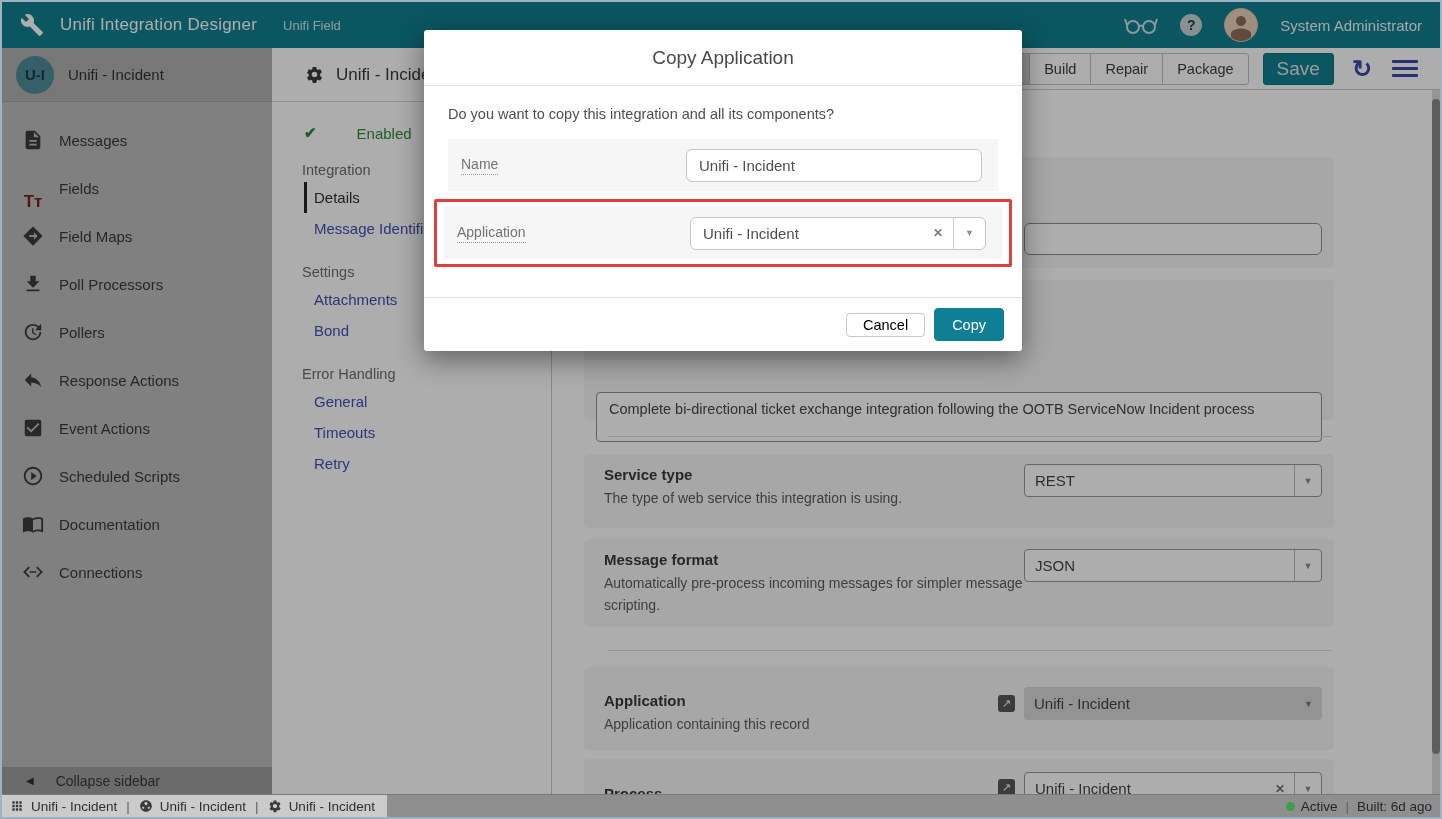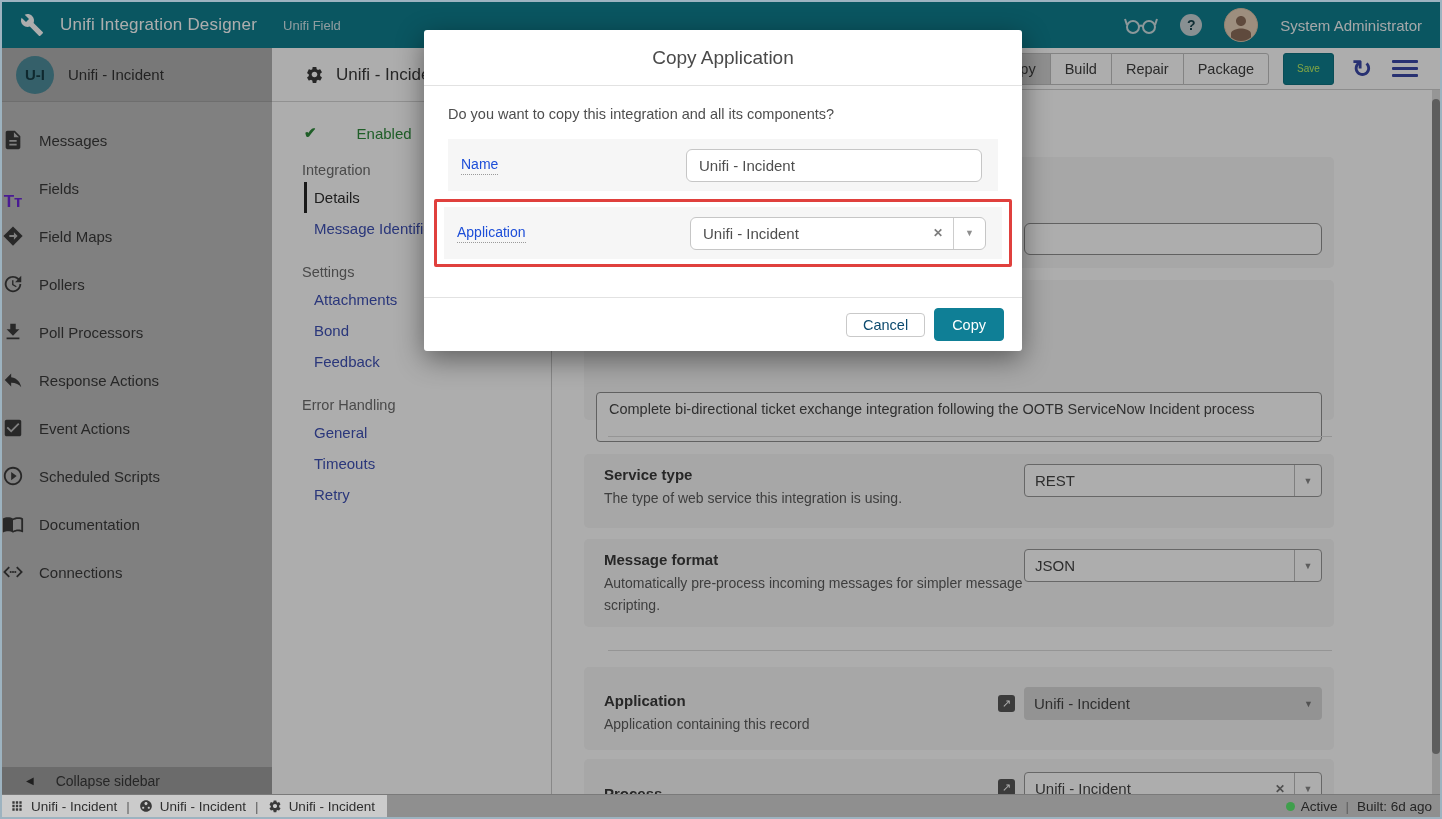--- a/index.html
+++ b/index.html
@@ -22,23 +22,23 @@
   .user-name { font-size:15px; color:#f3f7f8; }
 
   
   .sidebar { position:absolute; left:0; top:46px; width:270px; bottom:23px; background:#bdbdbd; }
   .sb-head { height:54px; background:#b1b1b1; border-bottom:1px solid #a2a2a2;
              display:flex; align-items:center; padding:0 14px; }
   .sb-avatar { width:38px; height:38px; border-radius:50%; background:#4f8e9c; color:#173d46;
                display:flex; align-items:center; justify-content:center; font-weight:bold; font-size:15px; }
   .sb-name { margin-left:14px; font-size:15px; color:#333; }
   .sb-menu { padding-top:14px; }
-  .sb-item { height:48px; display:flex; align-items:center; cursor:pointer; }
+  .sb-item { height:48px; display:flex; align-items:center; padding-left:20px; cursor:pointer; }
   .sb-item svg { width:22px; height:22px; fill:#3c3c3c; flex:none; }
-  .sb-item .tt  { width:22px; color:#6d28d9; font-weight:bold; font-size:17px; text-align:center;margin-top:28px; }
+  .sb-item .tt  { width:22px; color:#7f1d1d; font-weight:bold; font-size:17px; text-align:center;margin-top:28px; }
   .sb-item span.lbl { margin-left:15px; font-size:15px; color:#3a3a3a; }
   .collapse-row { position:absolute; bottom:0; left:0; right:0; height:27px; background:#9e9e9e;
                   display:flex; align-items:center; padding-left:24px; font-size:14px; color:#383838; cursor:pointer;}
   .collapse-row .arr { font-size:10px; margin-right:22px; color:#2f2f2f; }
 
   
   .nav-panel { position:absolute; left:270px; top:46px; width:280px; bottom:23px; background:#fff;
                border-right:1px solid #c9c9c9; }
   .nav-head { height:54px; border-bottom:1px solid #d6d6d6; display:flex; align-items:center; padding-left:33px; }
   .nav-head svg { width:19px; height:19px; fill:#3a3a3a; }
@@ -52,22 +52,22 @@
 
   
   .main { position:absolute; left:550px; top:46px; right:0; bottom:23px; background:#fff; }
   .toolbar { height:42px; border-bottom:1px solid #cfcfcf; display:flex; align-items:center;
              justify-content:flex-end; padding-right:22px; }
   .tbtn { height:32px; padding:0 14px; background:#fff; border:1px solid #c2c2c2; color:#3e3e3e;
           font-size:14.5px; margin-left:-1px; cursor:pointer; font-family:inherit; }
   .tbtn:first-child { border-radius:3px 0 0 3px; }
   .tbtn.pressed { background:#d5d5d5; }
   .tbtn:nth-child(4) { border-radius:0 3px 3px 0; }
-  .tbtn-save { height:32px; padding:0 13px; margin-left:14px; background:#0f7f90; color:#bef264;
-               border:1px solid #0e7280; border-radius:3px; font-size:10px; cursor:pointer; font-family:inherit;}
+  .tbtn-save { height:32px; padding:0 13px; margin-left:14px; background:#0f7f90; color:#e5e5e5;
+               border:1px solid #0e7280; border-radius:3px; font-size:19px; cursor:pointer; font-family:inherit;}
   .refresh { margin-left:18px; color:#3b49a8; font-size:24px; font-weight:bold; line-height:1; cursor:pointer;}
   .hamburger { margin-left:20px; width:26px; cursor:pointer; }
   .hamburger div { height:3px; background:#3b49a8; margin:4px 0; border-radius:1px; }
 
   .content { position:relative; height:calc(100% - 42px); overflow:hidden; }
   .fbox { position:absolute; left:32px; width:750px; background:#f6f6f6; border-radius:5px; }
   .flabel { position:absolute; left:20px; font-size:15px; font-weight:bold; color:#3a3a3a; }
   .fhint  { position:absolute; left:20px; font-size:14px; color:#5c5c5c; }
   .finput { position:absolute; background:#fff; border:1px solid #8f8f8f; border-radius:6px; height:32px; }
   .ftext  { position:absolute; left:12px; width:726px; height:50px; background:#fff;
@@ -89,34 +89,34 @@
   
   .overlay { position:absolute; left:0; top:0; right:0; bottom:23px; background:rgba(0,0,0,.32); z-index:50; }
   .modal { position:absolute; left:422px; top:28px; width:598px; height:321px; background:#fff;
            border-radius:3px; box-shadow:0 8px 28px rgba(0,0,0,.45); z-index:60; }
   .m-title { height:56px; line-height:56px; text-align:center; font-size:19px; color:#4a4a4a;
              border-bottom:1px solid #e2e2e2; }
   .m-body { padding:18px 24px 0; }
   .m-question { font-size:14.5px; color:#4e4e4e; margin:2px 0 17px; }
   .m-row { background:#f6f6f6; height:52px; display:flex; align-items:center;
            justify-content:space-between; padding:0 16px 0 13px; }
-  .m-label { font-size:14px; color:#1d4ed8; border-bottom:1px dotted #9a9a9a; padding-bottom:2px; }
+  .m-label { font-size:14px; color:#737373; border-bottom:1px dotted #9a9a9a; padding-bottom:2px; }
   .m-input { width:296px; height:33px; background:#fff; border:1px solid #c6c6c6; border-radius:6px;
              padding:0 12px; font-size:15px; color:#4e4e4e; font-family:inherit; }
   .m-highlight { border:3px solid #e0403d; margin:8px -14px 0; padding:5px 7px; border-radius:2px; }
   .m-combo { width:296px; height:33px; display:flex; align-items:center; background:#fff;
              border:1px solid #c6c6c6; border-radius:6px; }
   .m-combo .val { flex:1; padding:0 12px; font-size:15px; color:#4e4e4e; }
   .m-combo .x { padding:0 10px; color:#7d7d7d; font-size:12px; font-weight:bold; cursor:pointer; }
   .m-combo .arrow { width:32px; align-self:stretch; border-left:1px solid #cdcdcd; display:flex;
                     align-items:center; justify-content:center; color:#8e8e8e; font-size:9px; cursor:pointer;}
   .m-footer { position:absolute; left:0; right:0; bottom:0; height:54px; border-top:1px solid #e2e2e2;
               display:flex; align-items:center; justify-content:flex-end; gap:9px; padding:0 18px; }
   .btn-cancel { height:24px; padding:0 16px; background:#fff; border:1px solid #c9c9c9; border-radius:4px;
-                color:#0c4a6e; font-size:14.5px; cursor:pointer; font-family:inherit; }
+                color:#000000; font-size:14.5px; cursor:pointer; font-family:inherit; }
   .btn-copy { height:33px; padding:0 17px; background:#0f7f96; border:1px solid #0f7f96; border-radius:4px;
               color:#fff; font-size:14.5px; cursor:pointer; font-family:inherit; }
 
   
   .statusbar { position:absolute; left:0; bottom:0; right:0; height:23px; background:#8f8f8f;
                display:flex; align-items:center; z-index:70; font-size:13.5px; color:#2e2e2e;
                border-top:1px solid #7a7a7a; }
   .sb-tabs { background:#cbcbcb; height:100%; display:flex; align-items:center; padding:0 12px 0 8px; gap:7px; }
   .sb-tabs svg { width:14px; height:14px; fill:#3a3a3a; }
   .sb-sep { color:#5e5e5e; margin:0 2px; }
@@ -170,29 +170,29 @@
       </div>
       <div class="sb-item">
         <svg viewBox="0 0 24 24">
             <path d="M12 1.5L1.5 12 12 22.5 22.5 12z"></path>
             <path fill="#bdbdbd" d="M13 8l4 4-4 4v-3H8v-2h5z"></path>
           </svg>
         <span class="lbl">Field Maps</span>
       </div>
       <div class="sb-item">
         <svg viewBox="0 0 24 24">
+            <path d="M19 9h-4V3H9v6H5l7 7 7-7zM5 18v2h14v-2H5z"></path>
+          </svg>
+        <span class="lbl">Poll Processors</span>
+      </div>
+      <div class="sb-item">
+        <svg viewBox="0 0 24 24">
             <path d="M21 10.12h-6.78l2.74-2.82c-2.73-2.7-7.15-2.8-9.88-.1-2.73 2.71-2.73 7.08 0 9.79s7.15 2.71 9.88 0C18.32 15.65 19 14.08 19 12.1h2c0 1.98-.88 4.55-2.64 6.29-3.51 3.48-9.21 3.48-12.72 0-3.5-3.47-3.53-9.11-.02-12.58s9.14-3.47 12.65 0L21 3v7.12zM12.5 8v4.25l3.5 2.08-.72 1.21L11 13V8h1.5z"></path>
           </svg>
         <span class="lbl">Pollers</span>
-      </div>
-      <div class="sb-item">
-        <svg viewBox="0 0 24 24">
-            <path d="M19 9h-4V3H9v6H5l7 7 7-7zM5 18v2h14v-2H5z"></path>
-          </svg>
-        <span class="lbl">Poll Processors</span>
       </div>
       <div class="sb-item">
         <svg viewBox="0 0 24 24">
             <path d="M10 9V5l-7 7 7 7v-4.1c5 0 8.5 1.6 11 5.1-1-5-4-10-11-11z"></path>
           </svg>
         <span class="lbl">Response Actions</span>
       </div>
       <div class="sb-item">
         <svg viewBox="0 0 24 24">
             <path d="M19 3H5c-1.1 0-2 .9-2 2v14c0 1.1.9 2 2 2h14c1.1 0 2-.9 2-2V5c0-1.1-.9-2-2-2zm-9 14l-5-5 1.41-1.41L10 14.17l7.59-7.59L19 8l-9 9z"></path>
@@ -237,21 +237,20 @@
     <div class="enabled-row">
       <span class="chk">✔</span>
       <span class="lbl">Enabled</span>
     </div>
     <div class="nav-section">Integration</div>
     <div class="nav-item active">Details</div>
     <div class="nav-item">Message Identification</div>
     <div class="nav-section">Settings</div>
     <div class="nav-item">Attachments</div>
     <div class="nav-item">Bond</div>
-    <div class="nav-item">Feedback</div>
     <div class="nav-section">Error Handling</div>
     <div class="nav-item">General</div>
     <div class="nav-item">Timeouts</div>
     <div class="nav-item">Retry</div>
   </div>
 
   <div class="main">
     <div class="toolbar">
       <button class="tbtn pressed">Copy</button>
       <button class="tbtn">Build</button>

